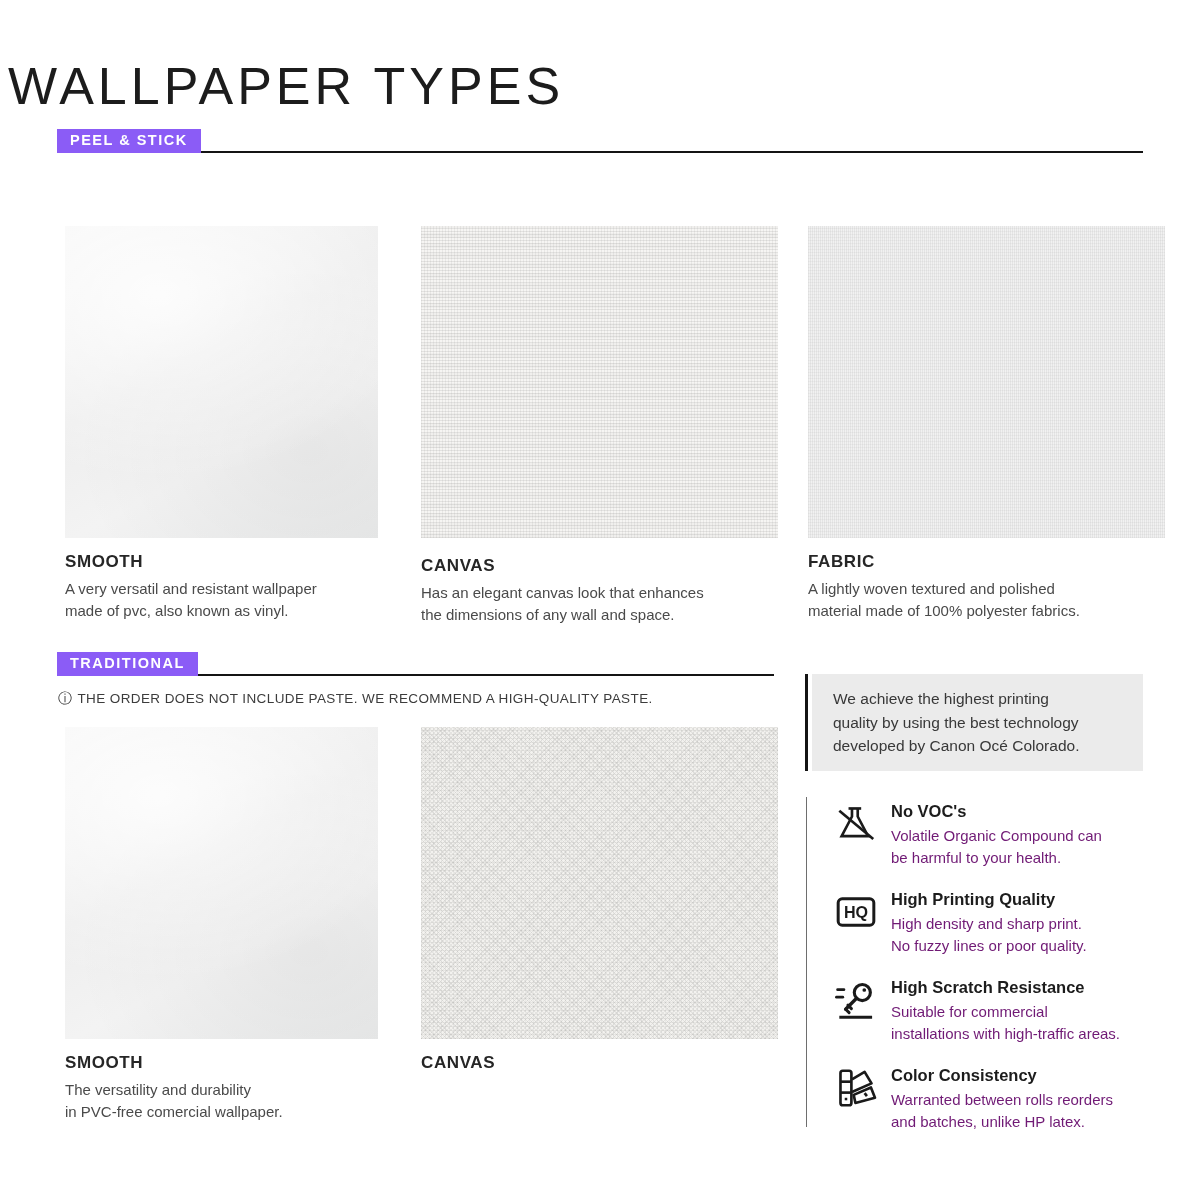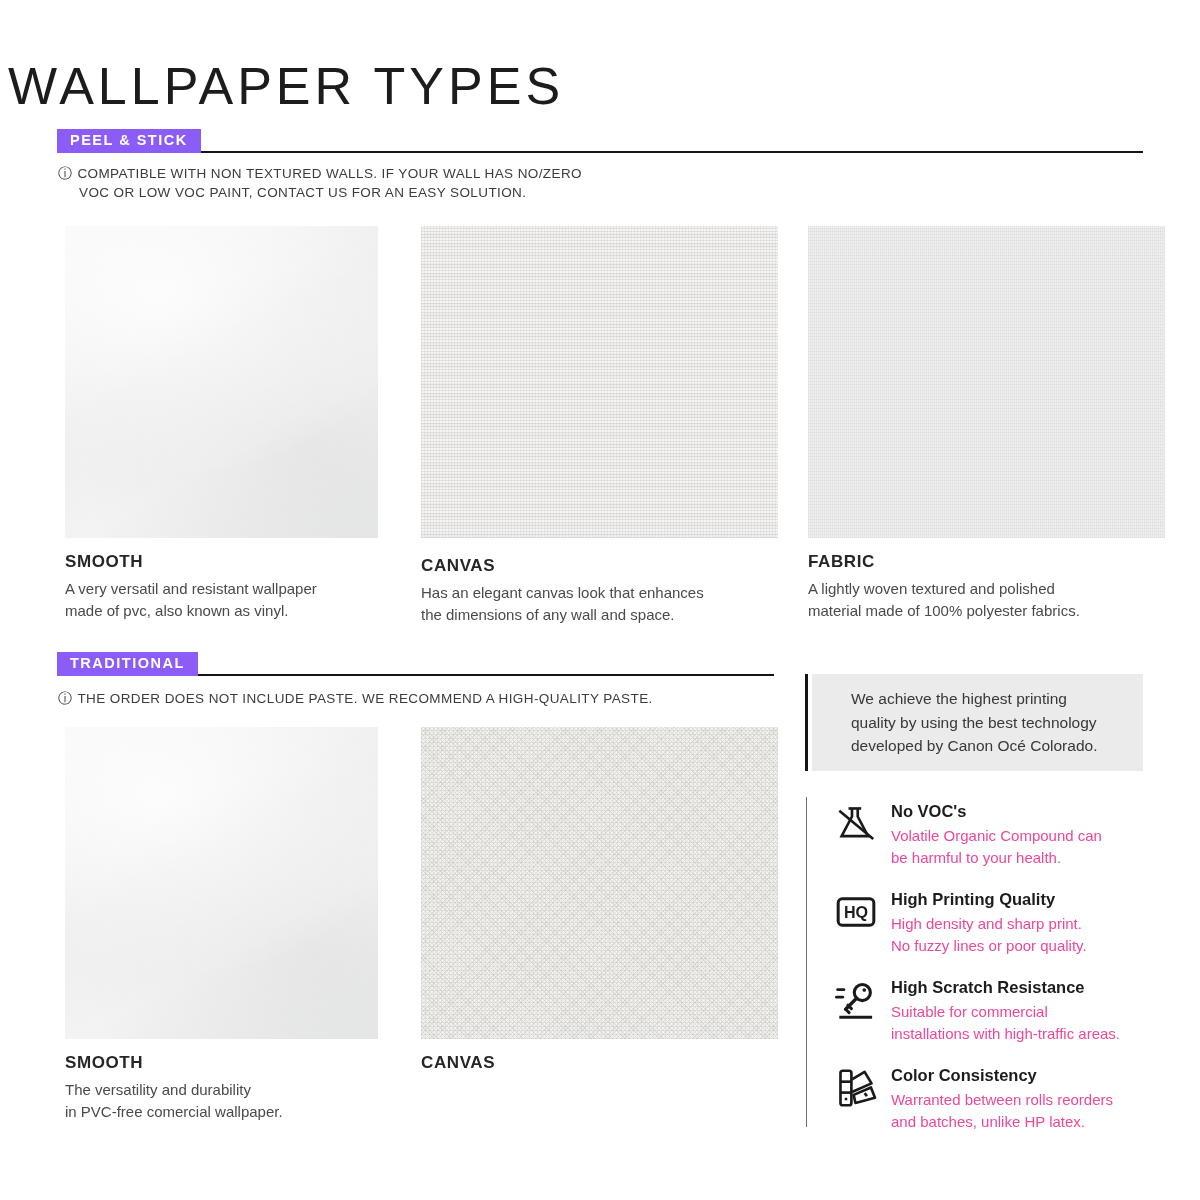--- a/index.html
+++ b/index.html
@@ -56,43 +56,39 @@
       repeating-linear-gradient(-45deg, rgba(105,105,105,.11) 0 1px, rgba(255,255,255,0) 1px 3px),
       repeating-linear-gradient(0deg, rgba(0,0,0,.05) 0 1px, rgba(255,255,255,0) 1px 4px),
       repeating-linear-gradient(90deg, rgba(0,0,0,.04) 0 1px, rgba(255,255,255,0) 1px 4px);
   }
   .swatch-name{margin-top:14px;font-size:17px;font-weight:700;letter-spacing:0.6px;color:#262626;}
   .swatch-desc{margin-top:6px;font-size:15px;color:#4a4a4a;line-height:22px;}
   .dline{display:block;}
   .quote-bar{position:absolute;left:805px;top:674px;width:3px;height:97px;background:#141414;}
   .quote-box{
     position:absolute;left:812px;top:674px;width:331px;box-sizing:border-box;
-    background:#ebebeb;padding:13px 14px 13px 39px;font-size:15.5px;color:#383838;line-height:23.5px;
+    background:#ebebeb;padding:13px 14px 13px 21px;font-size:15.5px;color:#383838;line-height:23.5px;
   }
   .features-rail{position:absolute;left:806px;top:797px;width:1px;height:330px;background:#6e6e6e;}
   .features{position:absolute;left:807px;top:795px;width:336px;padding-top:6px;}
   .feature{display:flex;margin-bottom:20px;}
   .f-icon{flex:0 0 46px;width:46px;height:46px;margin-left:26px;margin-right:12px;}
   .f-icon svg{display:block;}
   .f-title{font-size:16.5px;font-weight:700;color:#1c1c1c;line-height:20px;margin-bottom:4px;}
-  .f-desc{font-size:15px;color:#ec4899;line-height:22px;}
+  .f-desc{font-size:15px;color:#701a75;line-height:22px;}
 </style>
 </head>
 <body>
 
 <div class="page">
 
   <h1 class="title">WALLPAPER TYPES</h1>
 
   <div class="badge badge-peel">PEEL &amp; STICK</div>
   <div class="rule rule-peel"></div>
-  <div class="note note-peel">
-    <span class="info-glyph">ⓘ</span><span class="nline">COMPATIBLE WITH NON TEXTURED WALLS. IF YOUR WALL HAS NO/ZERO</span>
-    <span class="nline2">VOC OR LOW VOC PAINT, CONTACT US FOR AN EASY SOLUTION.</span>
-  </div>
 
   <div class="card" style="left:57px;top:226px;width:313px;">
     <div class="swatch tex-smooth"></div>
     <div class="swatch-name">SMOOTH</div>
     <div class="swatch-desc">
       <span class="dline">A very versatil and resistant wallpaper</span>
       <span class="dline">made of pvc, also known as vinyl.</span>
     </div>
   </div>
 

